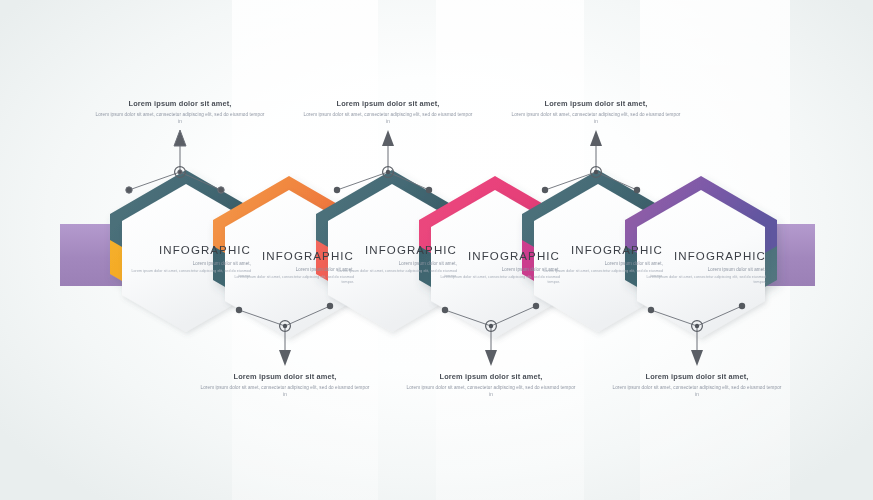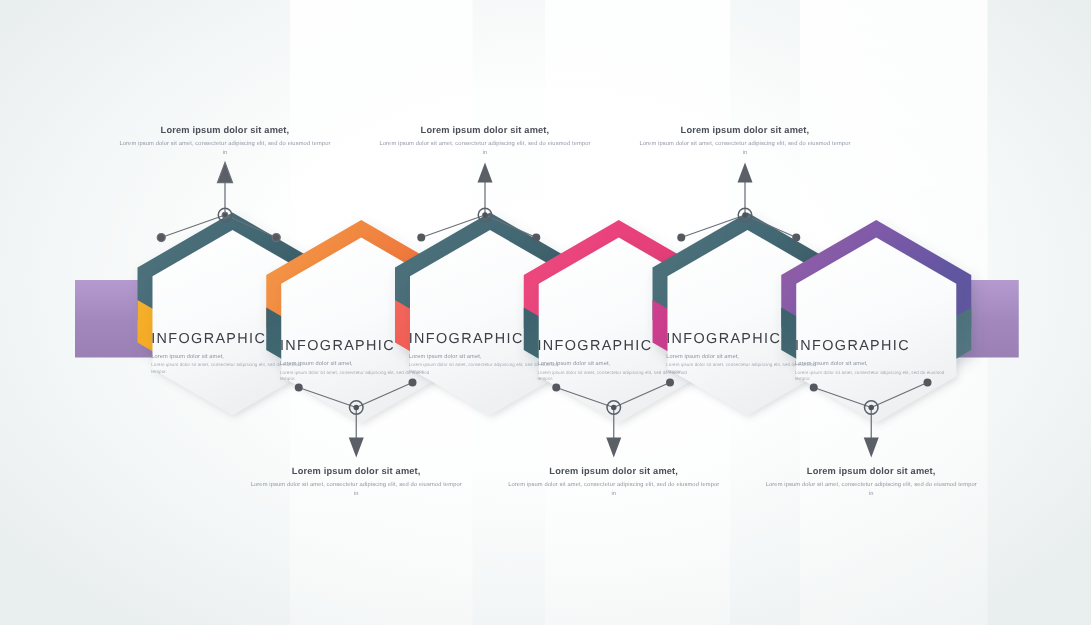--- a/index.html
+++ b/index.html
@@ -51,23 +51,22 @@
     font-size:4.6px;
     line-height:6.6px;
     color:#8f96a3;
     letter-spacing:.1px;
   }
 
   
   .hexlabel {
     position:absolute;
     width:130px;
-    text-align:left;
+    text-align:right;
     pointer-events:none;
-    margin-top:21px;
   }
   .hexlabel .h-title {
     font-size:11.5px;
     letter-spacing:1.1px;
     color:#3b3f46;
     font-weight:400;
     line-height:14px;
   }
   .hexlabel .h-sub {
     margin-top:4px;

